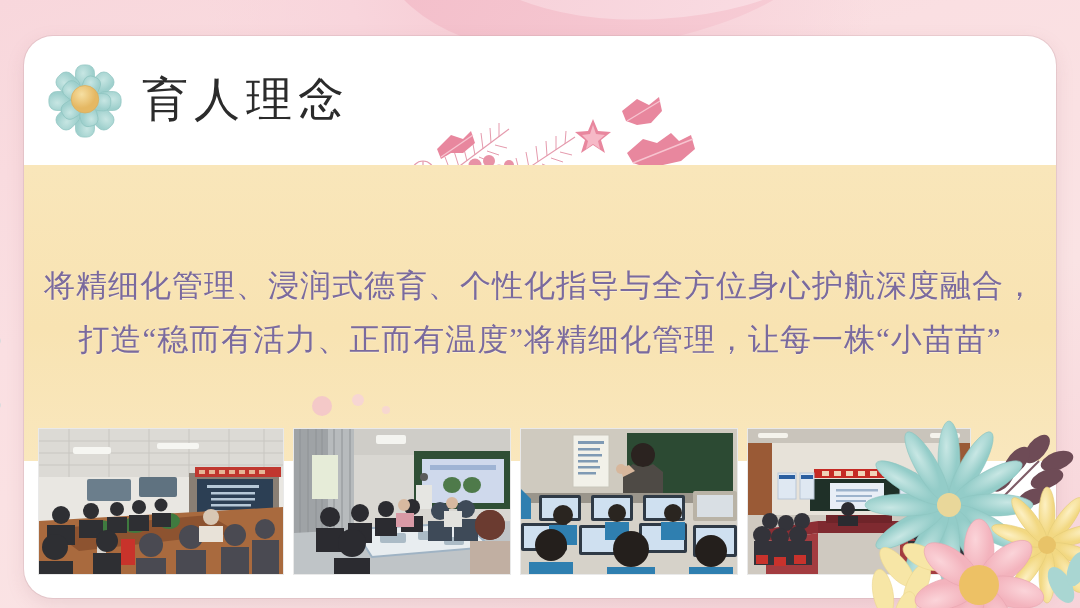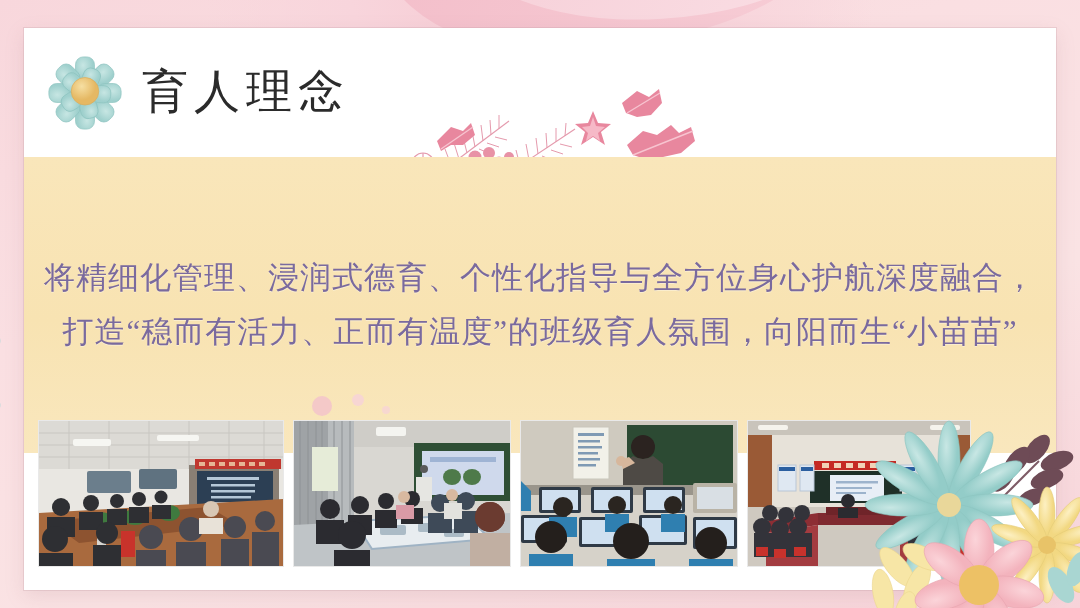--- a/index.html
+++ b/index.html
@@ -26,23 +26,24 @@
     transform:rotate(-3deg);
   }
   .ribbon2{
     position:absolute;left:430px;top:-90px;width:420px;height:110px;
     background:linear-gradient(120deg,#f6cdd6,#fadfe5);
     border-radius:0 0 55% 45%/0 0 100% 100%;
     transform:rotate(2deg);
   }
   
   .card{
-    position:absolute;left:24px;top:28px;width:1032px;height:562px;
+    position:absolute;left:24px;top:36px;width:1032px;height:562px;
     background:#ffffff;
     box-shadow:0 0 0 1px rgba(190,150,160,.25), 0 6px 18px rgba(170,120,135,.18);
+    border-radius:29px;
   }
   
   .header{position:absolute;left:0;top:0;width:100%;height:129px;}
   .flower-icon{
     position:absolute;left:18px;top:22px;width:86px;height:86px;
   }
   .title{
     position:absolute;left:118px;top:33px;
     font-size:46px;letter-spacing:6px;color:#2b2b2b;
     font-family:"Liberation Serif", serif;
@@ -222,21 +223,21 @@
           <path d="M254 72 L314 48"></path>
         </g>
 
         <path d="M214 28 L219 40 L232 41 L222 49 L226 62 L214 54 L202 62 L206 49 L196 41 L209 40 Z" fill="#e8879e"></path>
         <path d="M214 34 L217 43 L226 44 L219 50 L221 58 L214 53 L207 58 L209 50 L203 44 L211 43 Z" fill="#f6b9c7"></path>
       </svg>
     </div>
 
     <div class="quote-band">
       <div class="quote-line">将精细化管理、浸润式德育、个性化指导与全方位身心护航深度融合，</div>
-      <div class="quote-line">打造“稳而有活力、正而有温度”的班级育人氛围，向阳而生“小苗苗”</div>
+      <div class="quote-line">打造“稳而有活力、正而有温度”将精细化管理，让每一株“小苗苗”</div>
     </div>
 
     <div class="photos">
 
       <div class="photo p1">
         <svg viewBox="0 0 244 145" preserveAspectRatio="none">
           <rect width="244" height="145" fill="#e9e7e2"></rect>
           <rect y="0" width="244" height="48" fill="#dcdad5"></rect>
           <g stroke="#c8c6c1" stroke-width="1">
             <path d="M0 12 H244 M0 24 H244 M0 36 H244"></path>

